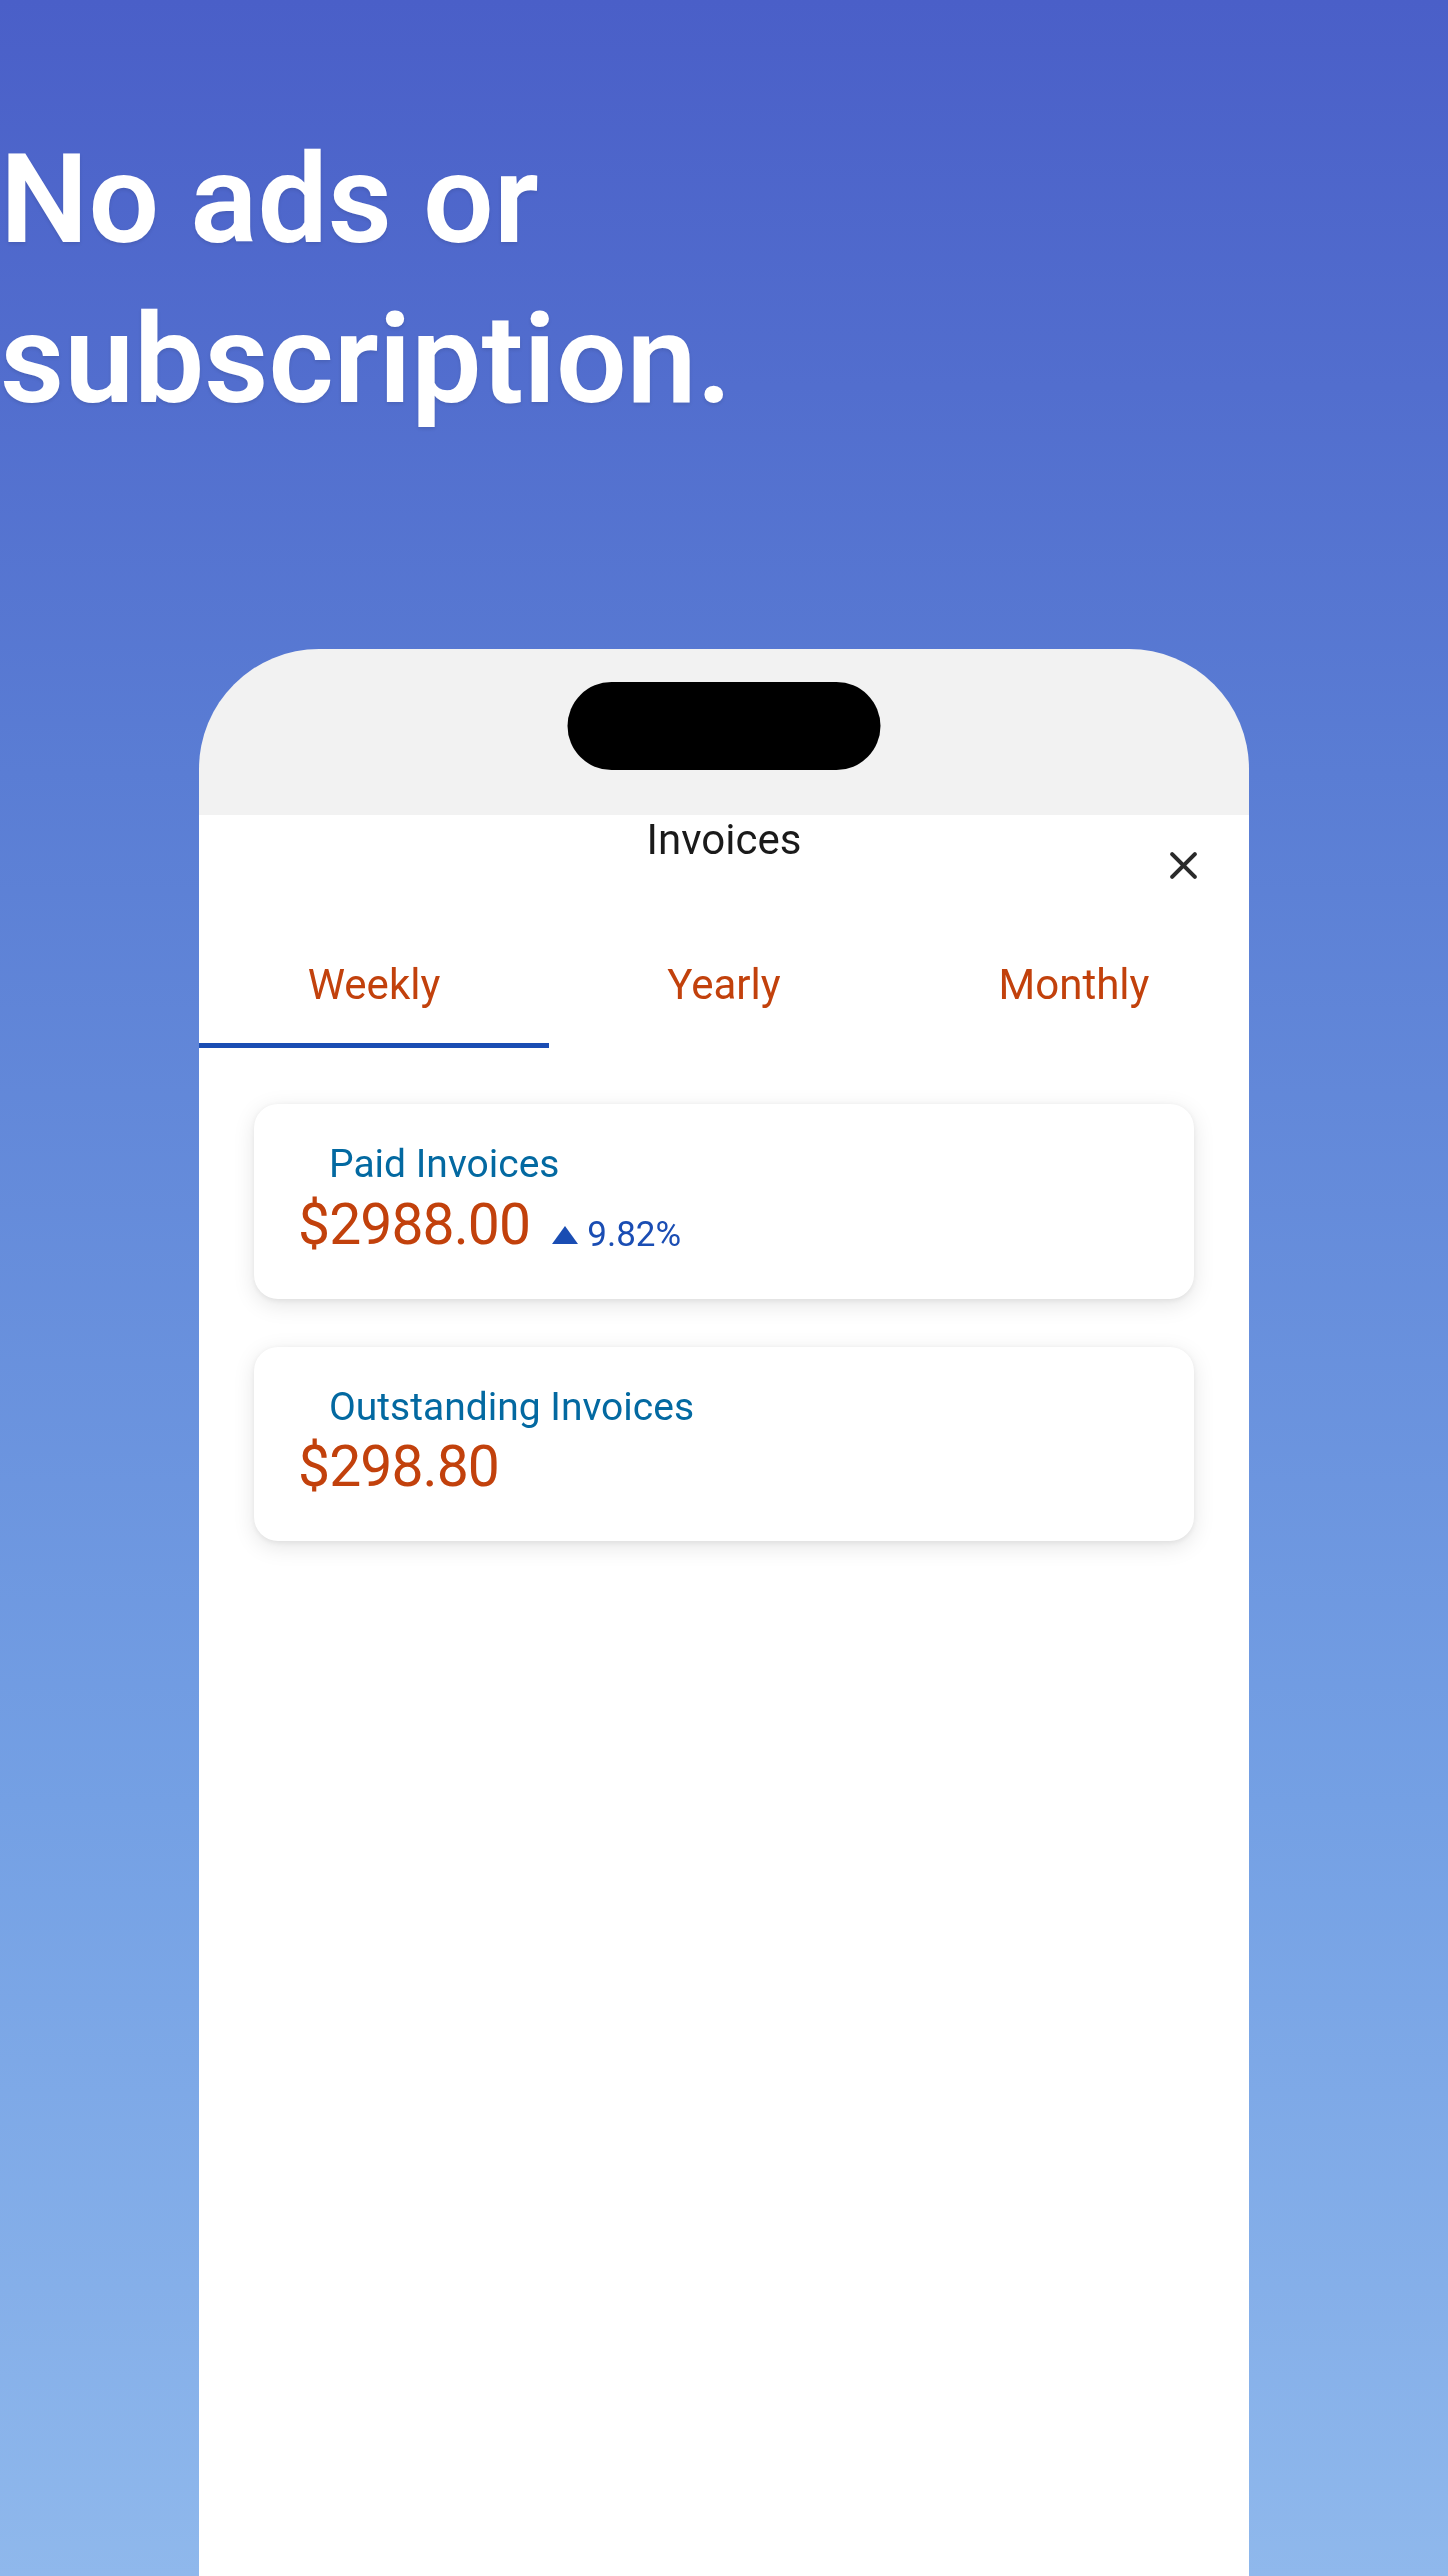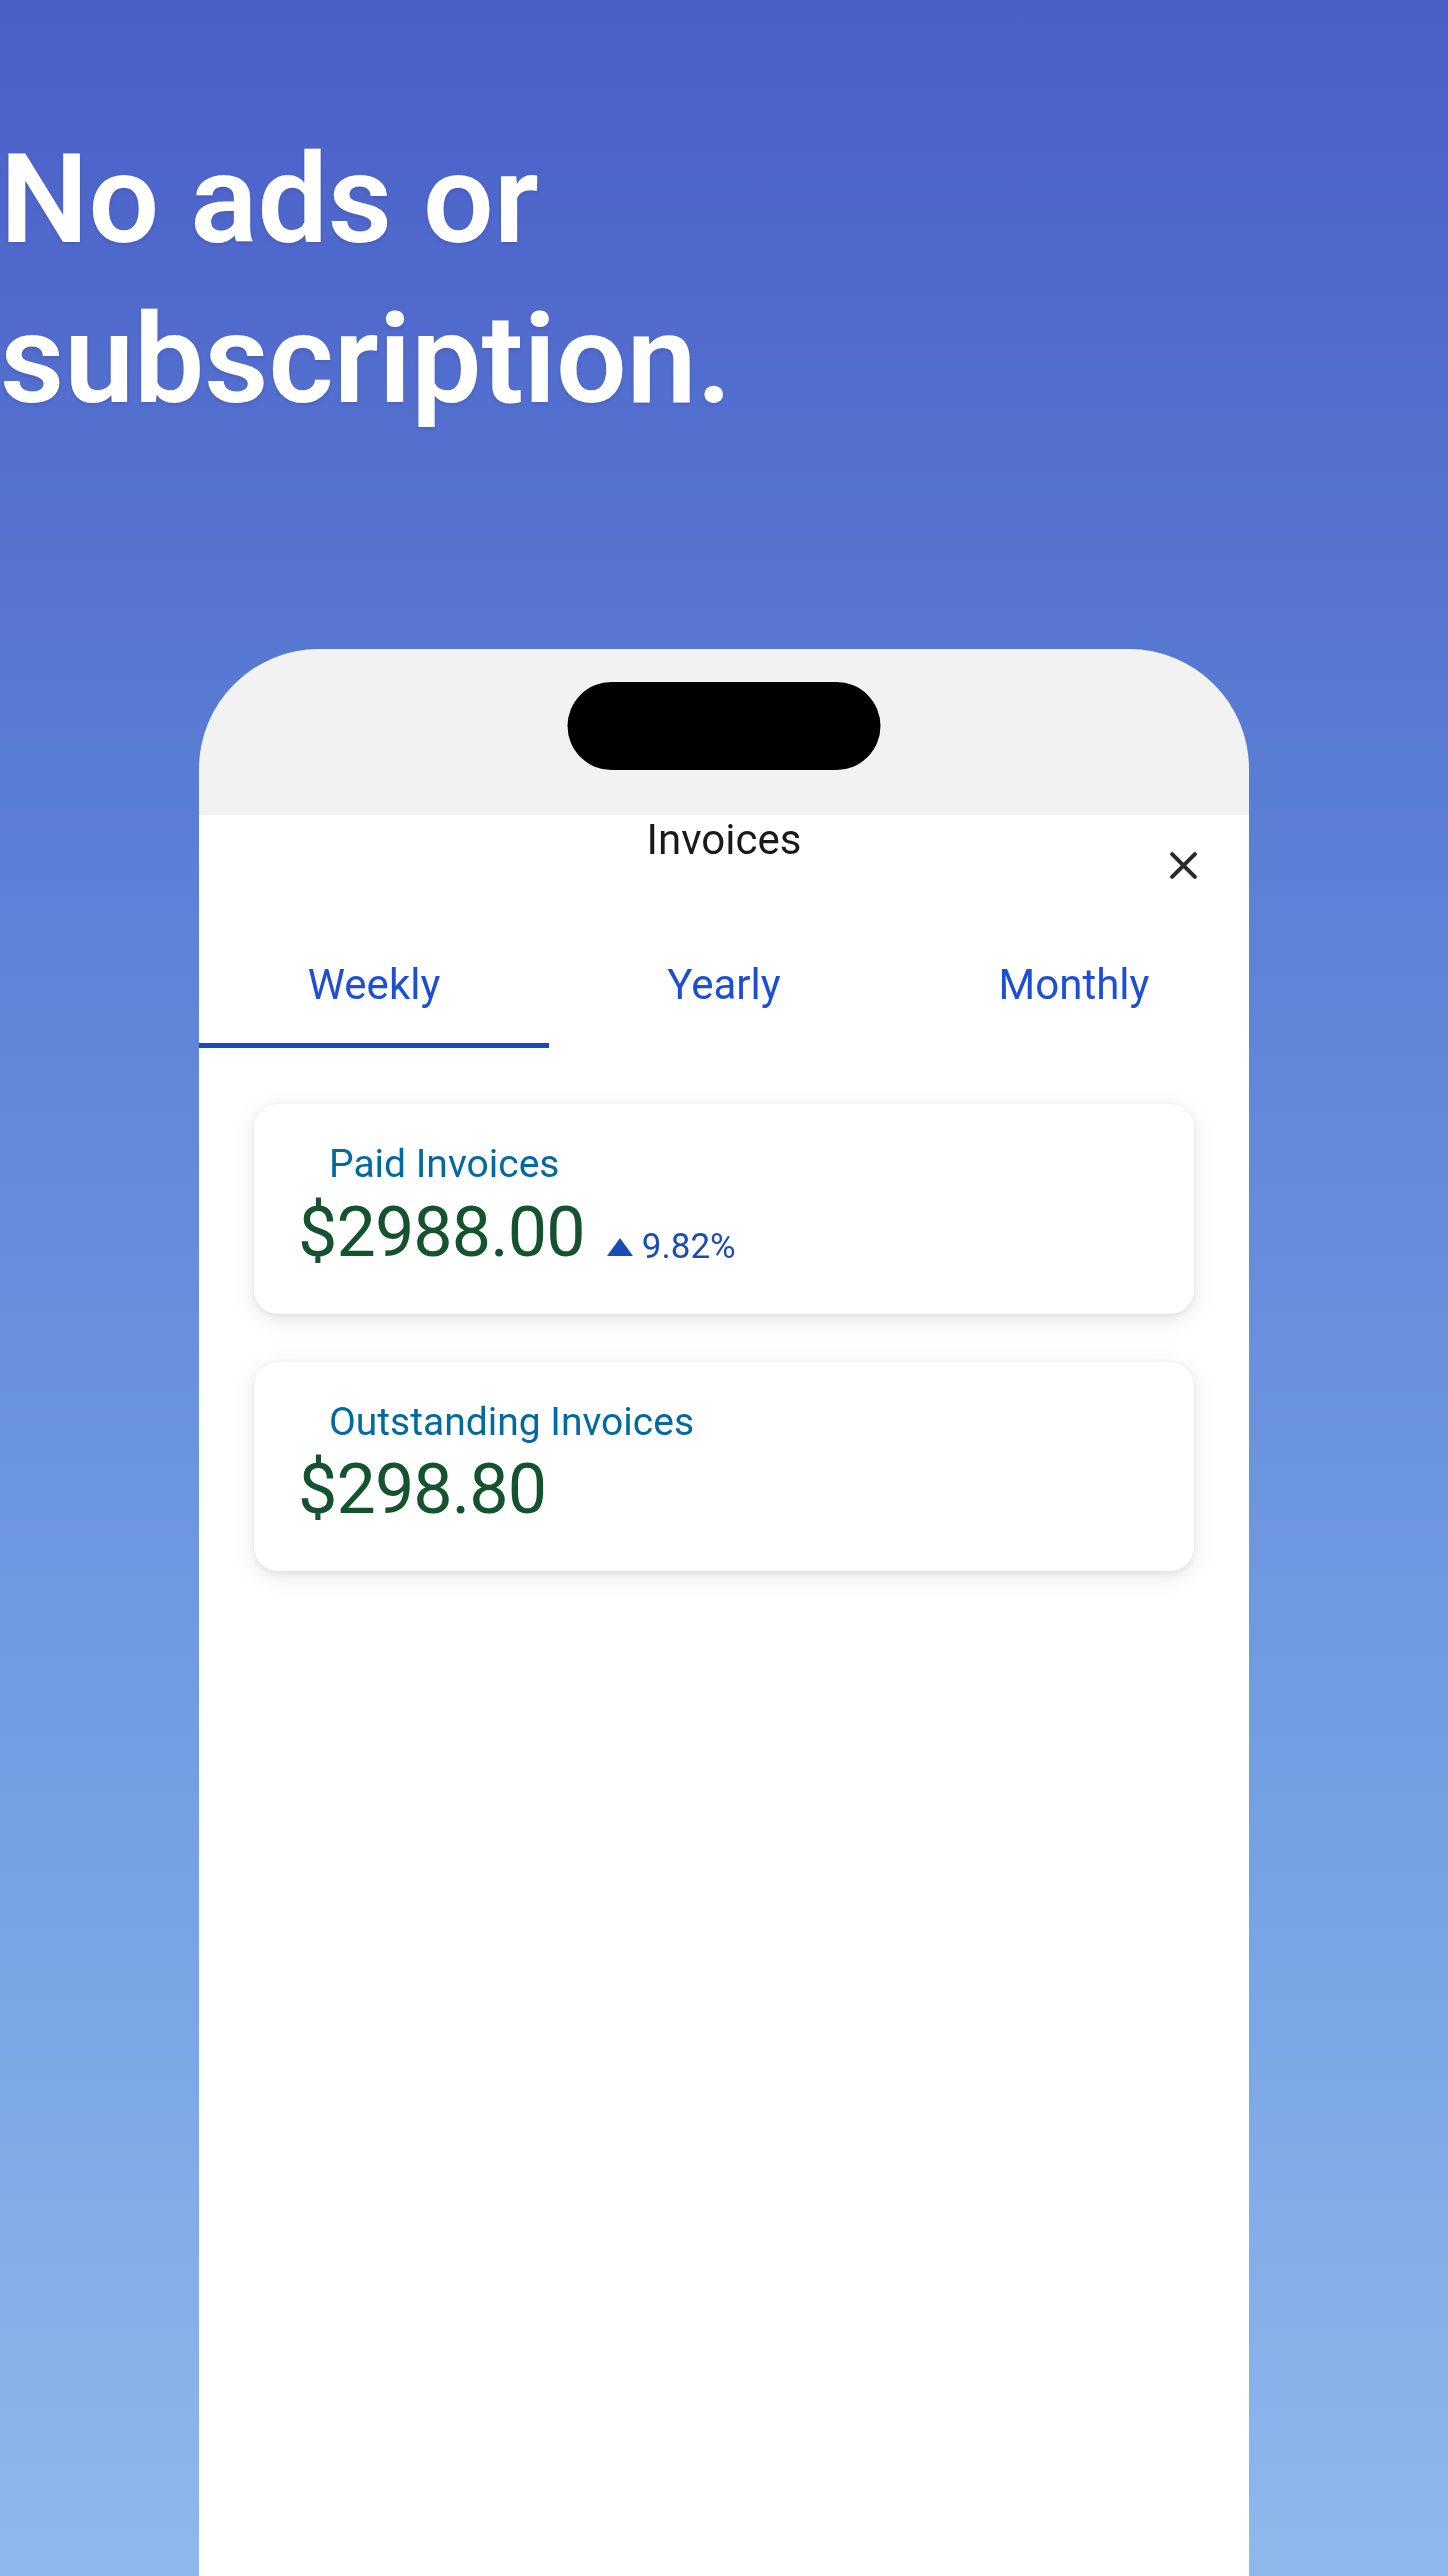--- a/index.html
+++ b/index.html
@@ -96,21 +96,21 @@
       display: flex;
       padding-top: 44px;
       border-bottom: 0.9px solid transparent;
     }
     
     .tab {
       flex: 1;
       text-align: center;
       font-size: 42px;
       font-weight: 400;
-      color: #1d4ed8;
+      color: #c2410c;
       padding-bottom: 39px;
       cursor: pointer;
       position: relative;
     }
     
     .tab.active::after {
       content: '';
       position: absolute;
       bottom: 0;
       left: 0;
@@ -139,23 +139,23 @@
       margin-left: 31px;
     }
     
     .card-value-row {
       display: flex;
       align-items: baseline;
       gap: 22px;
     }
     
     .card-value {
-      font-size: 70px;
-      font-weight: 400;
-      color: #14532d;
+      font-size: 57px;
+      font-weight: 400;
+      color: #c2410c;
       letter-spacing: -0.9px;
     }
     
     .card-change {
       display: flex;
       align-items: center;
       gap: 9.2px;
       color: #1a4db3;
       font-size: 35px;
       font-weight: 400;

